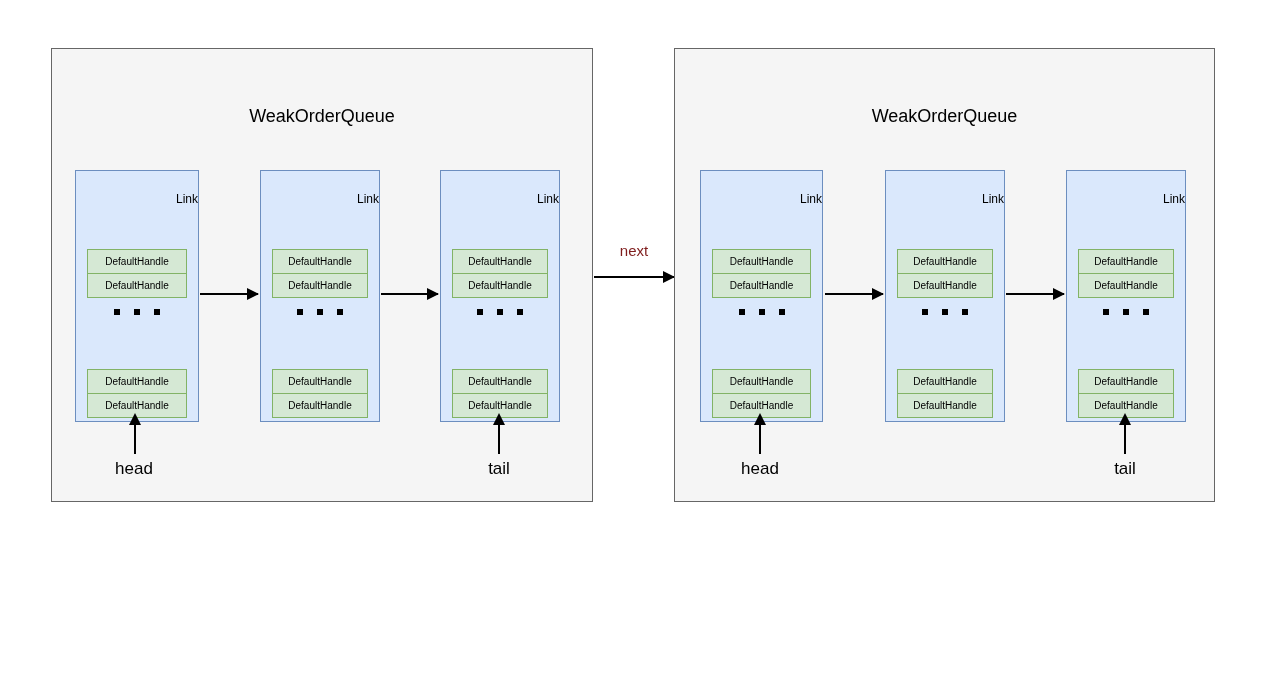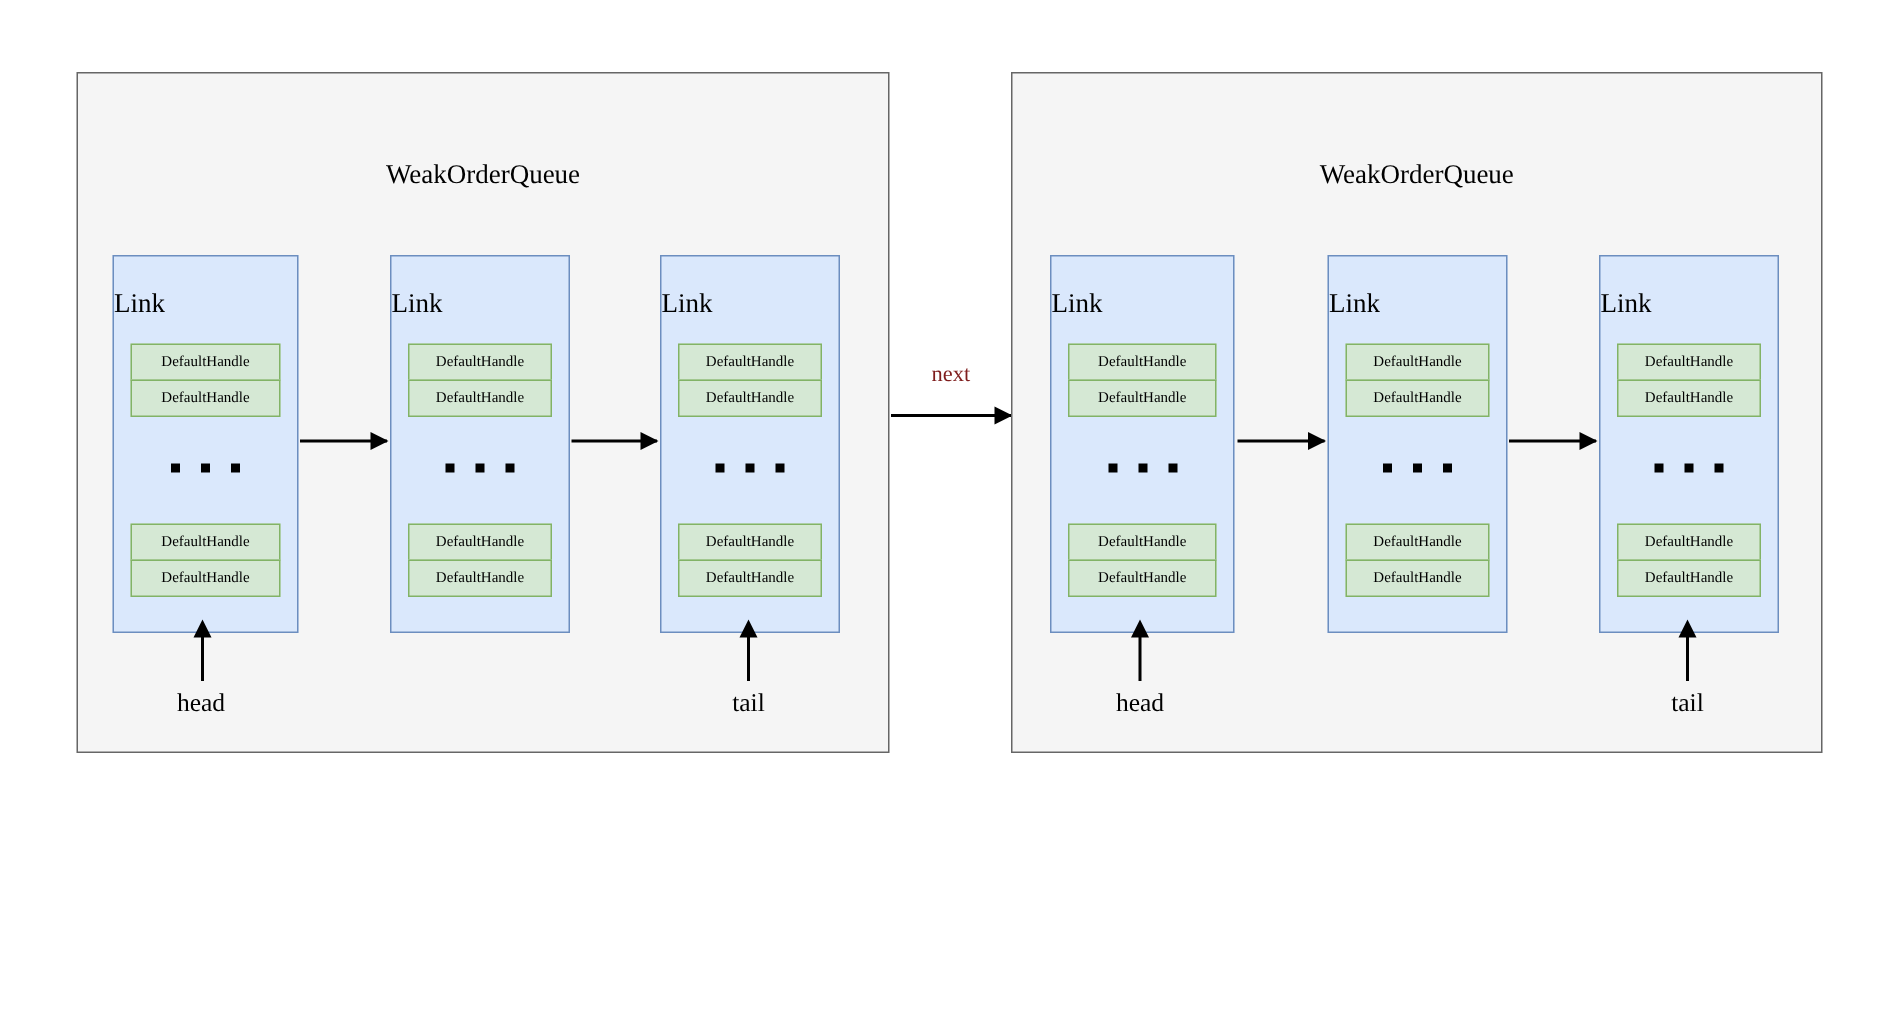--- a/index.html
+++ b/index.html
@@ -12,21 +12,20 @@
     height: 682px;
     position: relative;
     font-family: "Liberation Sans", sans-serif;
     overflow: hidden;
   }
   .canvas {
     position: absolute;
     left: 0; top: 0;
     width: 1266px;
     height: 682px;
-    font-family: Liberation Serif, serif;
   }
   
   .queue-box {
     position: absolute;
     background: #f5f5f5;
     border: 1px solid #666666;
     box-sizing: border-box;
   }
   .queue-title {
     position: absolute;
@@ -43,30 +42,31 @@
     position: absolute;
     background: #dae8fc;
     border: 1px solid #6c8ebf;
     box-sizing: border-box;
   }
   .link-title {
     position: absolute;
     left: 0;
     right: 0;
     top: 22px;
-    text-align: left;
-    font-size: 18px;
+    text-align: right;
+    font-size: 12px;
     color: #000000;
     line-height: 1;
   }
   
   .handle-group {
     position: absolute;
     left: 11px;
     right: 11px;
+    margin-top: 20px;
   }
   .handle {
     position: relative;
     height: 25px;
     background: #d5e8d4;
     border: 1px solid #82b366;
     box-sizing: border-box;
     display: flex;
     align-items: center;
     justify-content: center;

